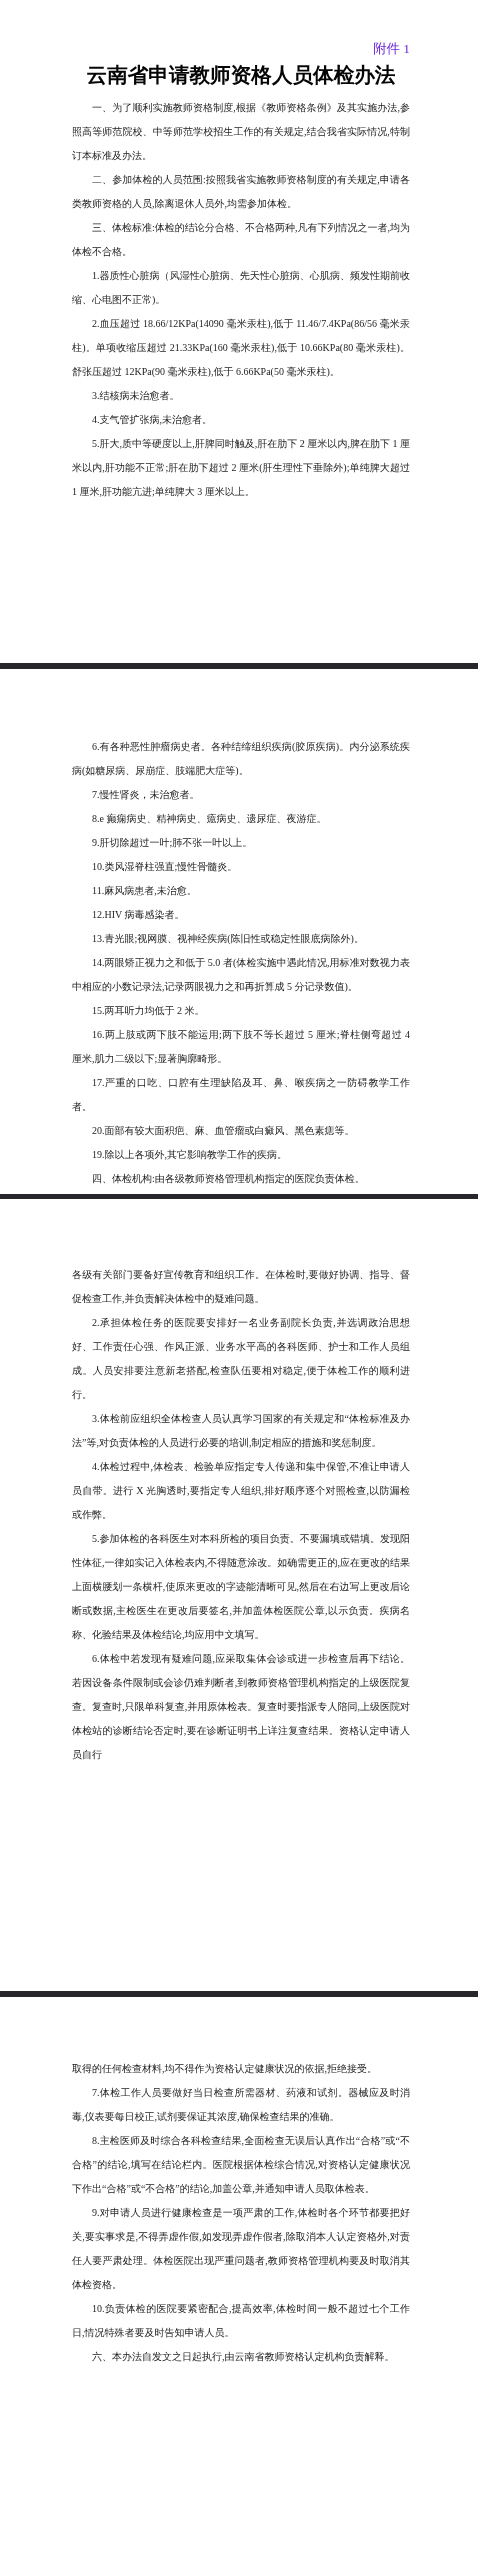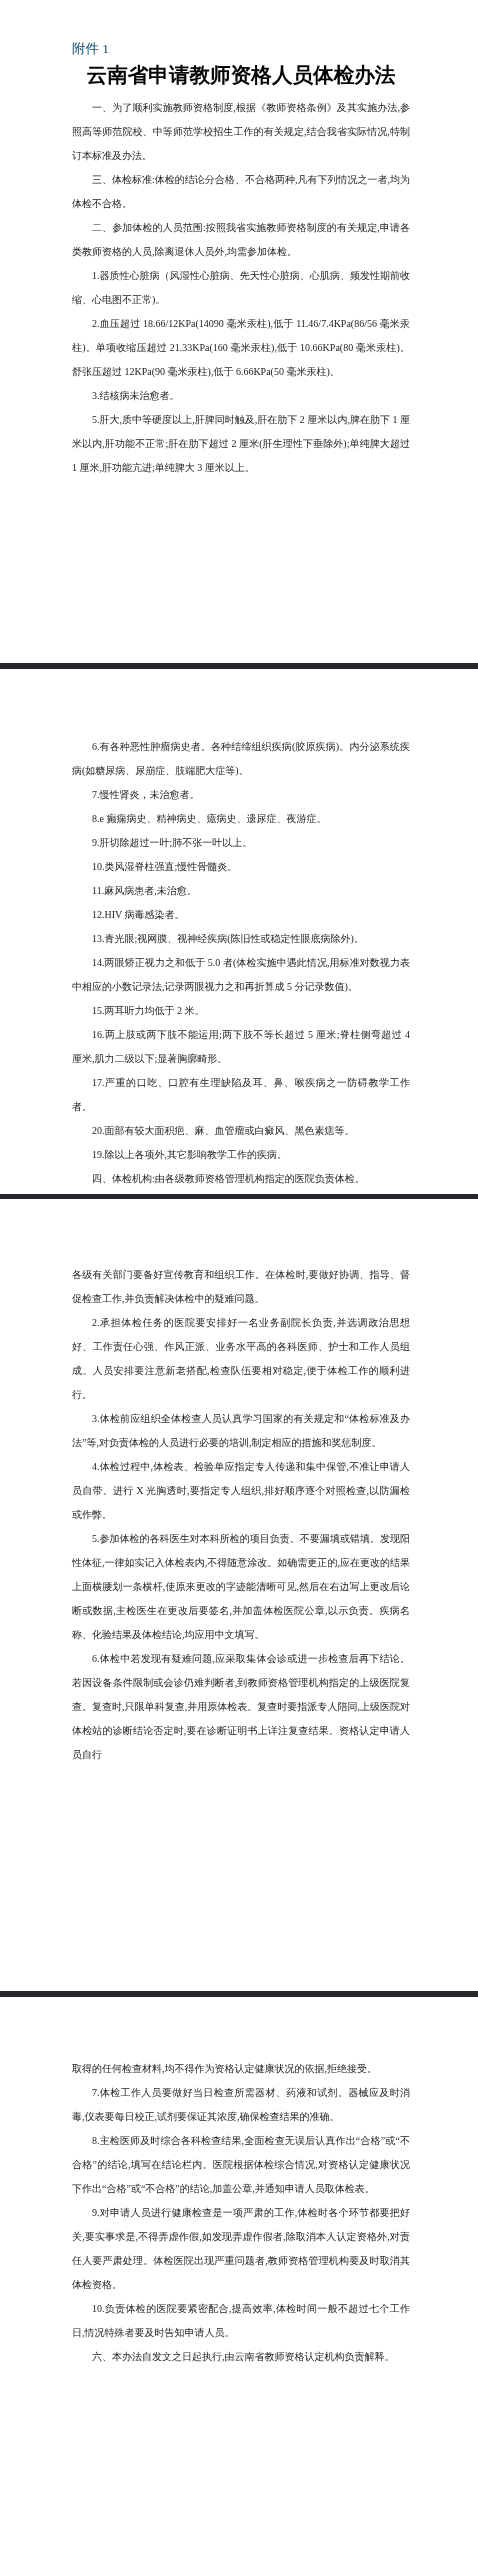--- a/index.html
+++ b/index.html
@@ -26,22 +26,23 @@
   .page-4 { height: 572px; padding-top: 60px; }
   .separator {
     height: 5.7px;
     width: 479px;
     background: #27272b;
   }
   .attachment {
     font-family: "Liberation Serif", "DejaVu Serif", serif;
     font-size: 13.4px;
     line-height: 20.6px;
-    color: #0c4a6e;
+    color: #6d28d9;
     margin: 0;
+    text-align: right;
   }
   .doc-title {
     font-family: Liberation Mono, monospace;
     font-weight: bold;
     font-size: 20.6px;
     line-height: 28px;
     letter-spacing: 0px;
     color: #050505;
     text-align: center;
     margin: 3.1px 0 5.2px 0;
@@ -64,30 +65,31 @@
 
 <div class="doc">
 
   <section class="page page-1">
     <p class="attachment">附件 1</p>
     <h1 class="doc-title">云南省申请教师资格人员体检办法</h1>
     <div>
 
         <p class="para">一、为了顺利实施教师资格制度,根据《教师资格条例》及其实施办法,参照高等师范院校、中等师范学校招生工作的有关规定,结合我省实际情况,特制订本标准及办法。</p>
 
+        <p class="para">二、参加体检的人员范围:按照我省实施教师资格制度的有关规定,申请各类教师资格的人员,除离退休人员外,均需参加体检。</p>
+
         <p class="para">三、体检标准:体检的结论分合格、不合格两种,凡有下列情况之一者,均为体检不合格。</p>
-
-        <p class="para">二、参加体检的人员范围:按照我省实施教师资格制度的有关规定,申请各类教师资格的人员,除离退休人员外,均需参加体检。</p>
 
         <p class="para">1.器质性心脏病（风湿性心脏病、先天性心脏病、心肌病、频发性期前收缩、心电图不正常)。</p>
 
         <p class="para">2.血压超过 18.66/12KPa(14090 毫米汞柱),低于 11.46/7.4KPa(86/56 毫米汞柱)。单项收缩压超过 21.33KPa(160 毫米汞柱),低于 10.66KPa(80 毫米汞柱)。舒张压超过 12KPa(90 毫米汞柱),低于 6.66KPa(50 毫米汞柱)。</p>
 
         <p class="para">3.结核病未治愈者。</p>
 
+        <p class="para">4.支气管扩张病,未治愈者。</p>
 
         <p class="para">5.肝大,质中等硬度以上,肝脾同时触及,肝在肋下 2 厘米以内,脾在肋下 1 厘米以内,肝功能不正常;肝在肋下超过 2 厘米(肝生理性下垂除外);单纯脾大超过 1 厘米,肝功能亢进;单纯脾大 3 厘米以上。</p>
       </div>
   </section>
 
   <div class="separator"></div>
 
   <section class="page page-2">
     <div>
 

